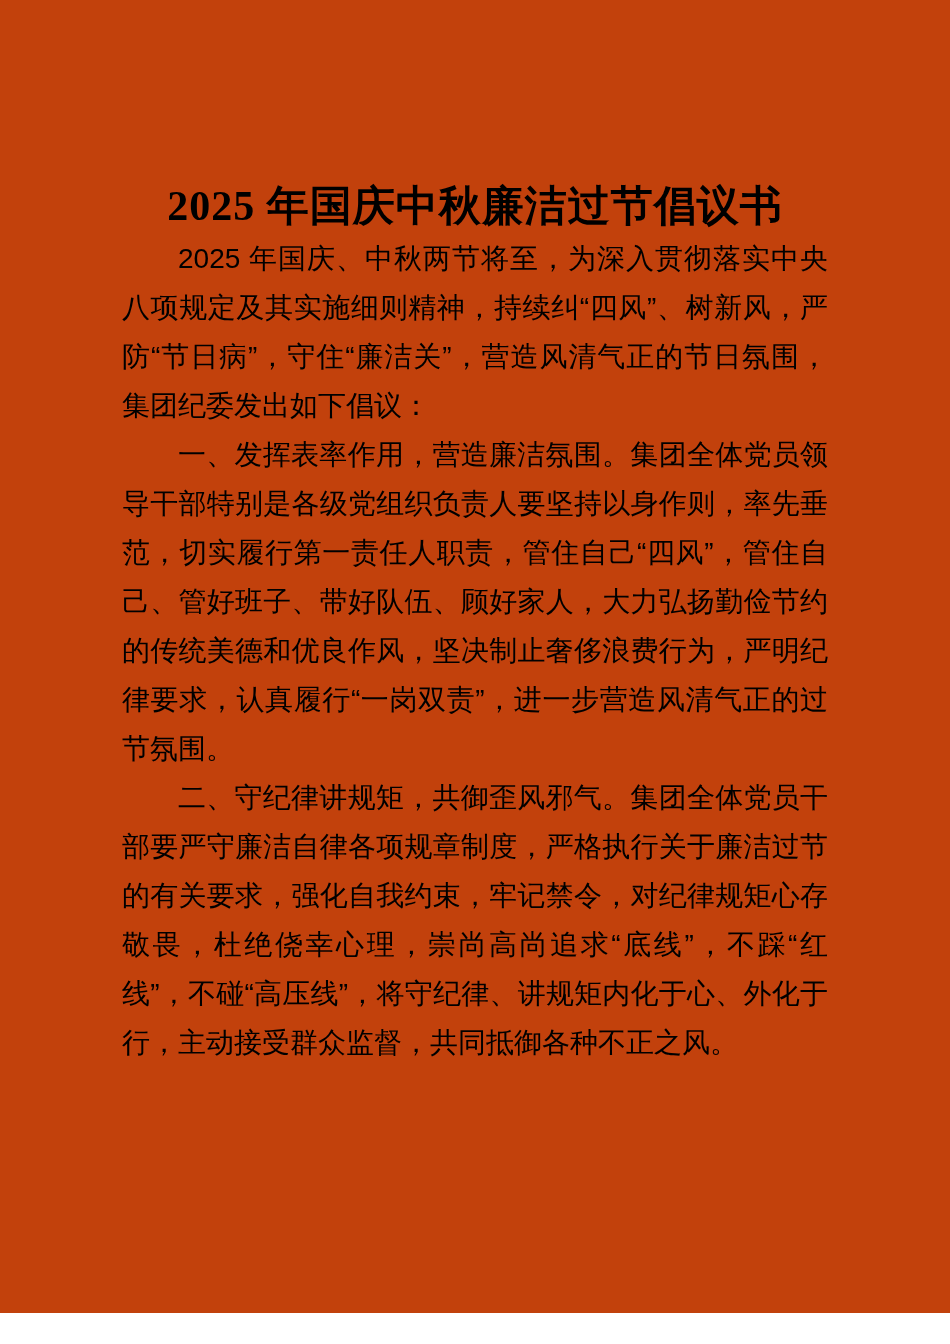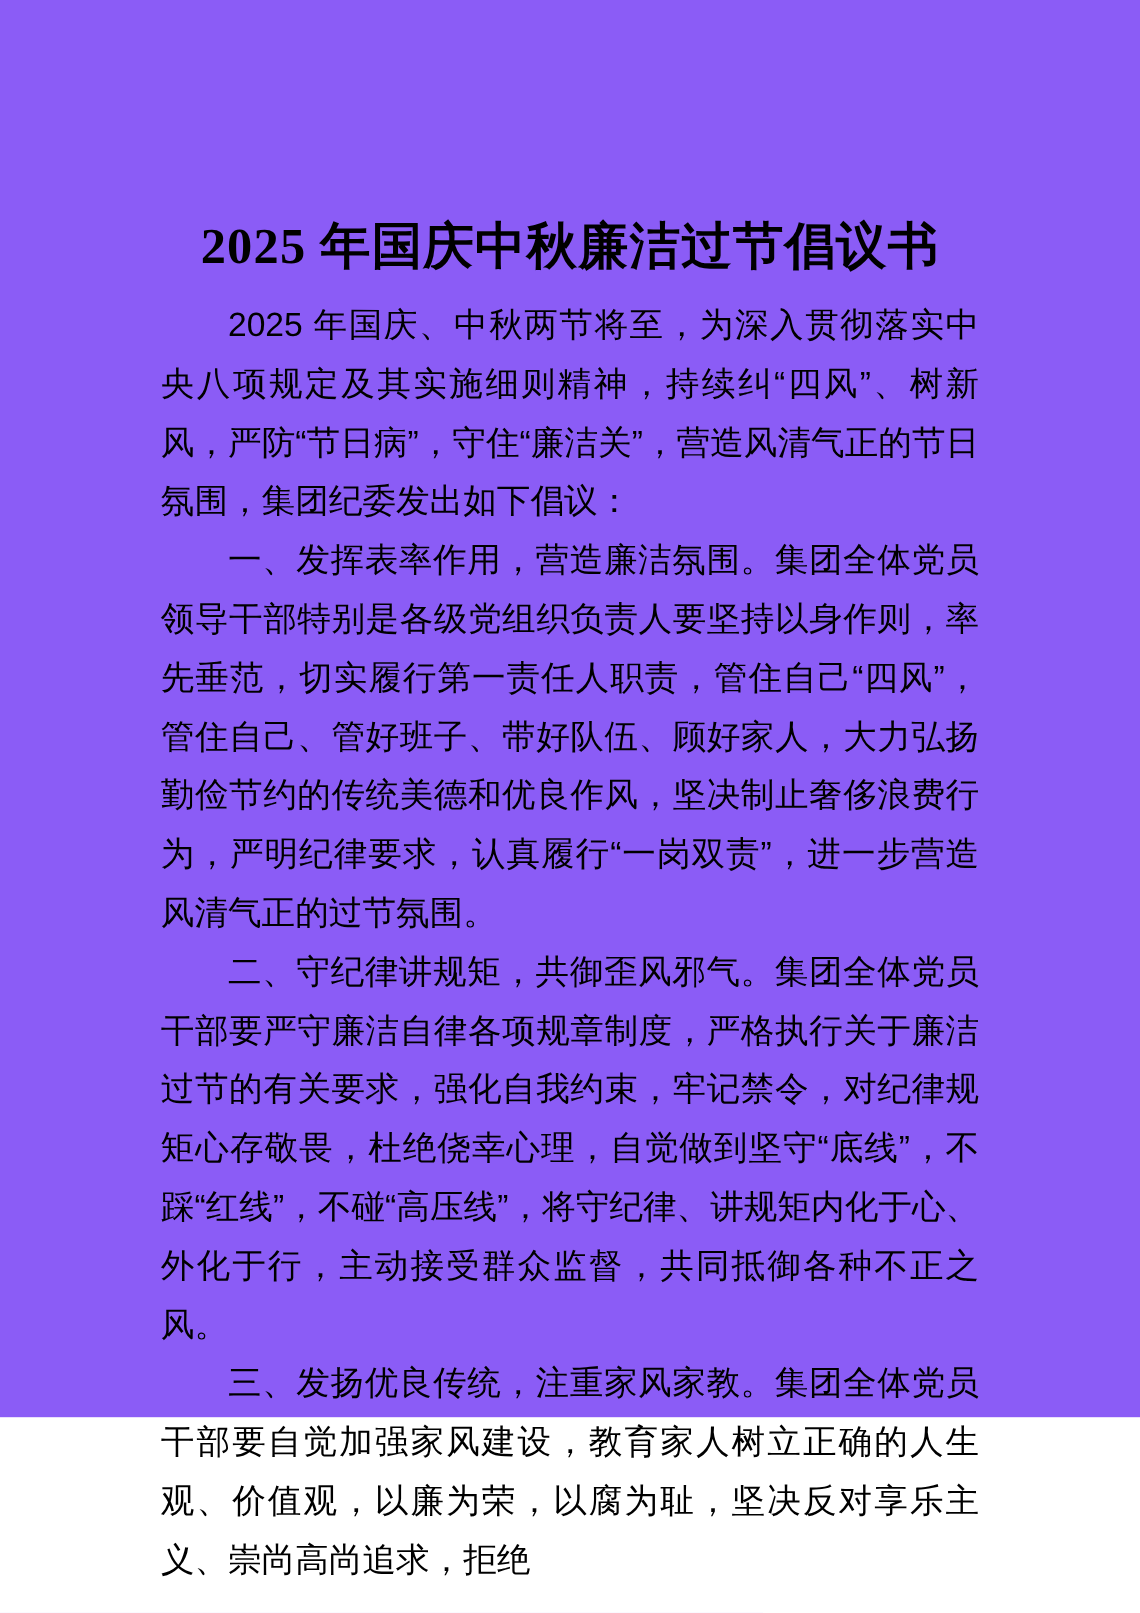--- a/index.html
+++ b/index.html
@@ -8,39 +8,39 @@
     background: #ffffff;
   }
   body {
     width: 950px;
     height: 1344px;
     overflow: hidden;
   }
   .page {
     box-sizing: border-box;
     width: 950px;
-    height: 1181px;
+    height: 1313px;
     padding: 178px 122px 0 122px;
-    background: #8b5cf6;
+    background: #c2410c;
     color: #000000;
   }
   .doc-title {
     margin: 0;
     padding: 0;
     font-family: "Liberation Serif", "DejaVu Serif", serif;
     font-weight: bold;
     font-size: 42px;
     line-height: 56px;
     text-align: center;
     letter-spacing: 1px;
     color: #000000;
     white-space: nowrap;
   }
   .doc-body {
-    margin: 12px;
+    margin: 0;
     padding: 0;
   }
   .doc-para {
     margin: 0;
     padding: 0;
     font-family: "Liberation Sans", "DejaVu Sans", sans-serif;
     font-size: 28px;
     line-height: 49px;
     text-align: justify;
     text-justify: inter-ideograph;
@@ -50,16 +50,15 @@
   }
 </style>
 </head>
 <body>
 
 <div class="page">
   <h1 class="doc-title">2025 年国庆中秋廉洁过节倡议书</h1>
   <div class="doc-body">
     <p class="doc-para">2025 年国庆、中秋两节将至，为深入贯彻落实中央八项规定及其实施细则精神，持续纠“四风”、树新风，严防“节日病”，守住“廉洁关”，营造风清气正的节日氛围，集团纪委发出如下倡议：</p>
     <p class="doc-para">一、发挥表率作用，营造廉洁氛围。集团全体党员领导干部特别是各级党组织负责人要坚持以身作则，率先垂范，切实履行第一责任人职责，管住自己“四风”，管住自己、管好班子、带好队伍、顾好家人，大力弘扬勤俭节约的传统美德和优良作风，坚决制止奢侈浪费行为，严明纪律要求，认真履行“一岗双责”，进一步营造风清气正的过节氛围。</p>
-    <p class="doc-para">二、守纪律讲规矩，共御歪风邪气。集团全体党员干部要严守廉洁自律各项规章制度，严格执行关于廉洁过节的有关要求，强化自我约束，牢记禁令，对纪律规矩心存敬畏，杜绝侥幸心理，自觉做到坚守“底线”，不踩“红线”，不碰“高压线”，将守纪律、讲规矩内化于心、外化于行，主动接受群众监督，共同抵御各种不正之风。</p>
-    <p class="doc-para">三、发扬优良传统，注重家风家教。集团全体党员干部要自觉加强家风建设，教育家人树立正确的人生观、价值观，以廉为荣，以腐为耻，坚决反对享乐主义、崇尚高尚追求，拒绝</p>
+    <p class="doc-para">二、守纪律讲规矩，共御歪风邪气。集团全体党员干部要严守廉洁自律各项规章制度，严格执行关于廉洁过节的有关要求，强化自我约束，牢记禁令，对纪律规矩心存敬畏，杜绝侥幸心理，崇尚高尚追求“底线”，不踩“红线”，不碰“高压线”，将守纪律、讲规矩内化于心、外化于行，主动接受群众监督，共同抵御各种不正之风。</p>
   </div>
 </div>
 
 </body></html>

